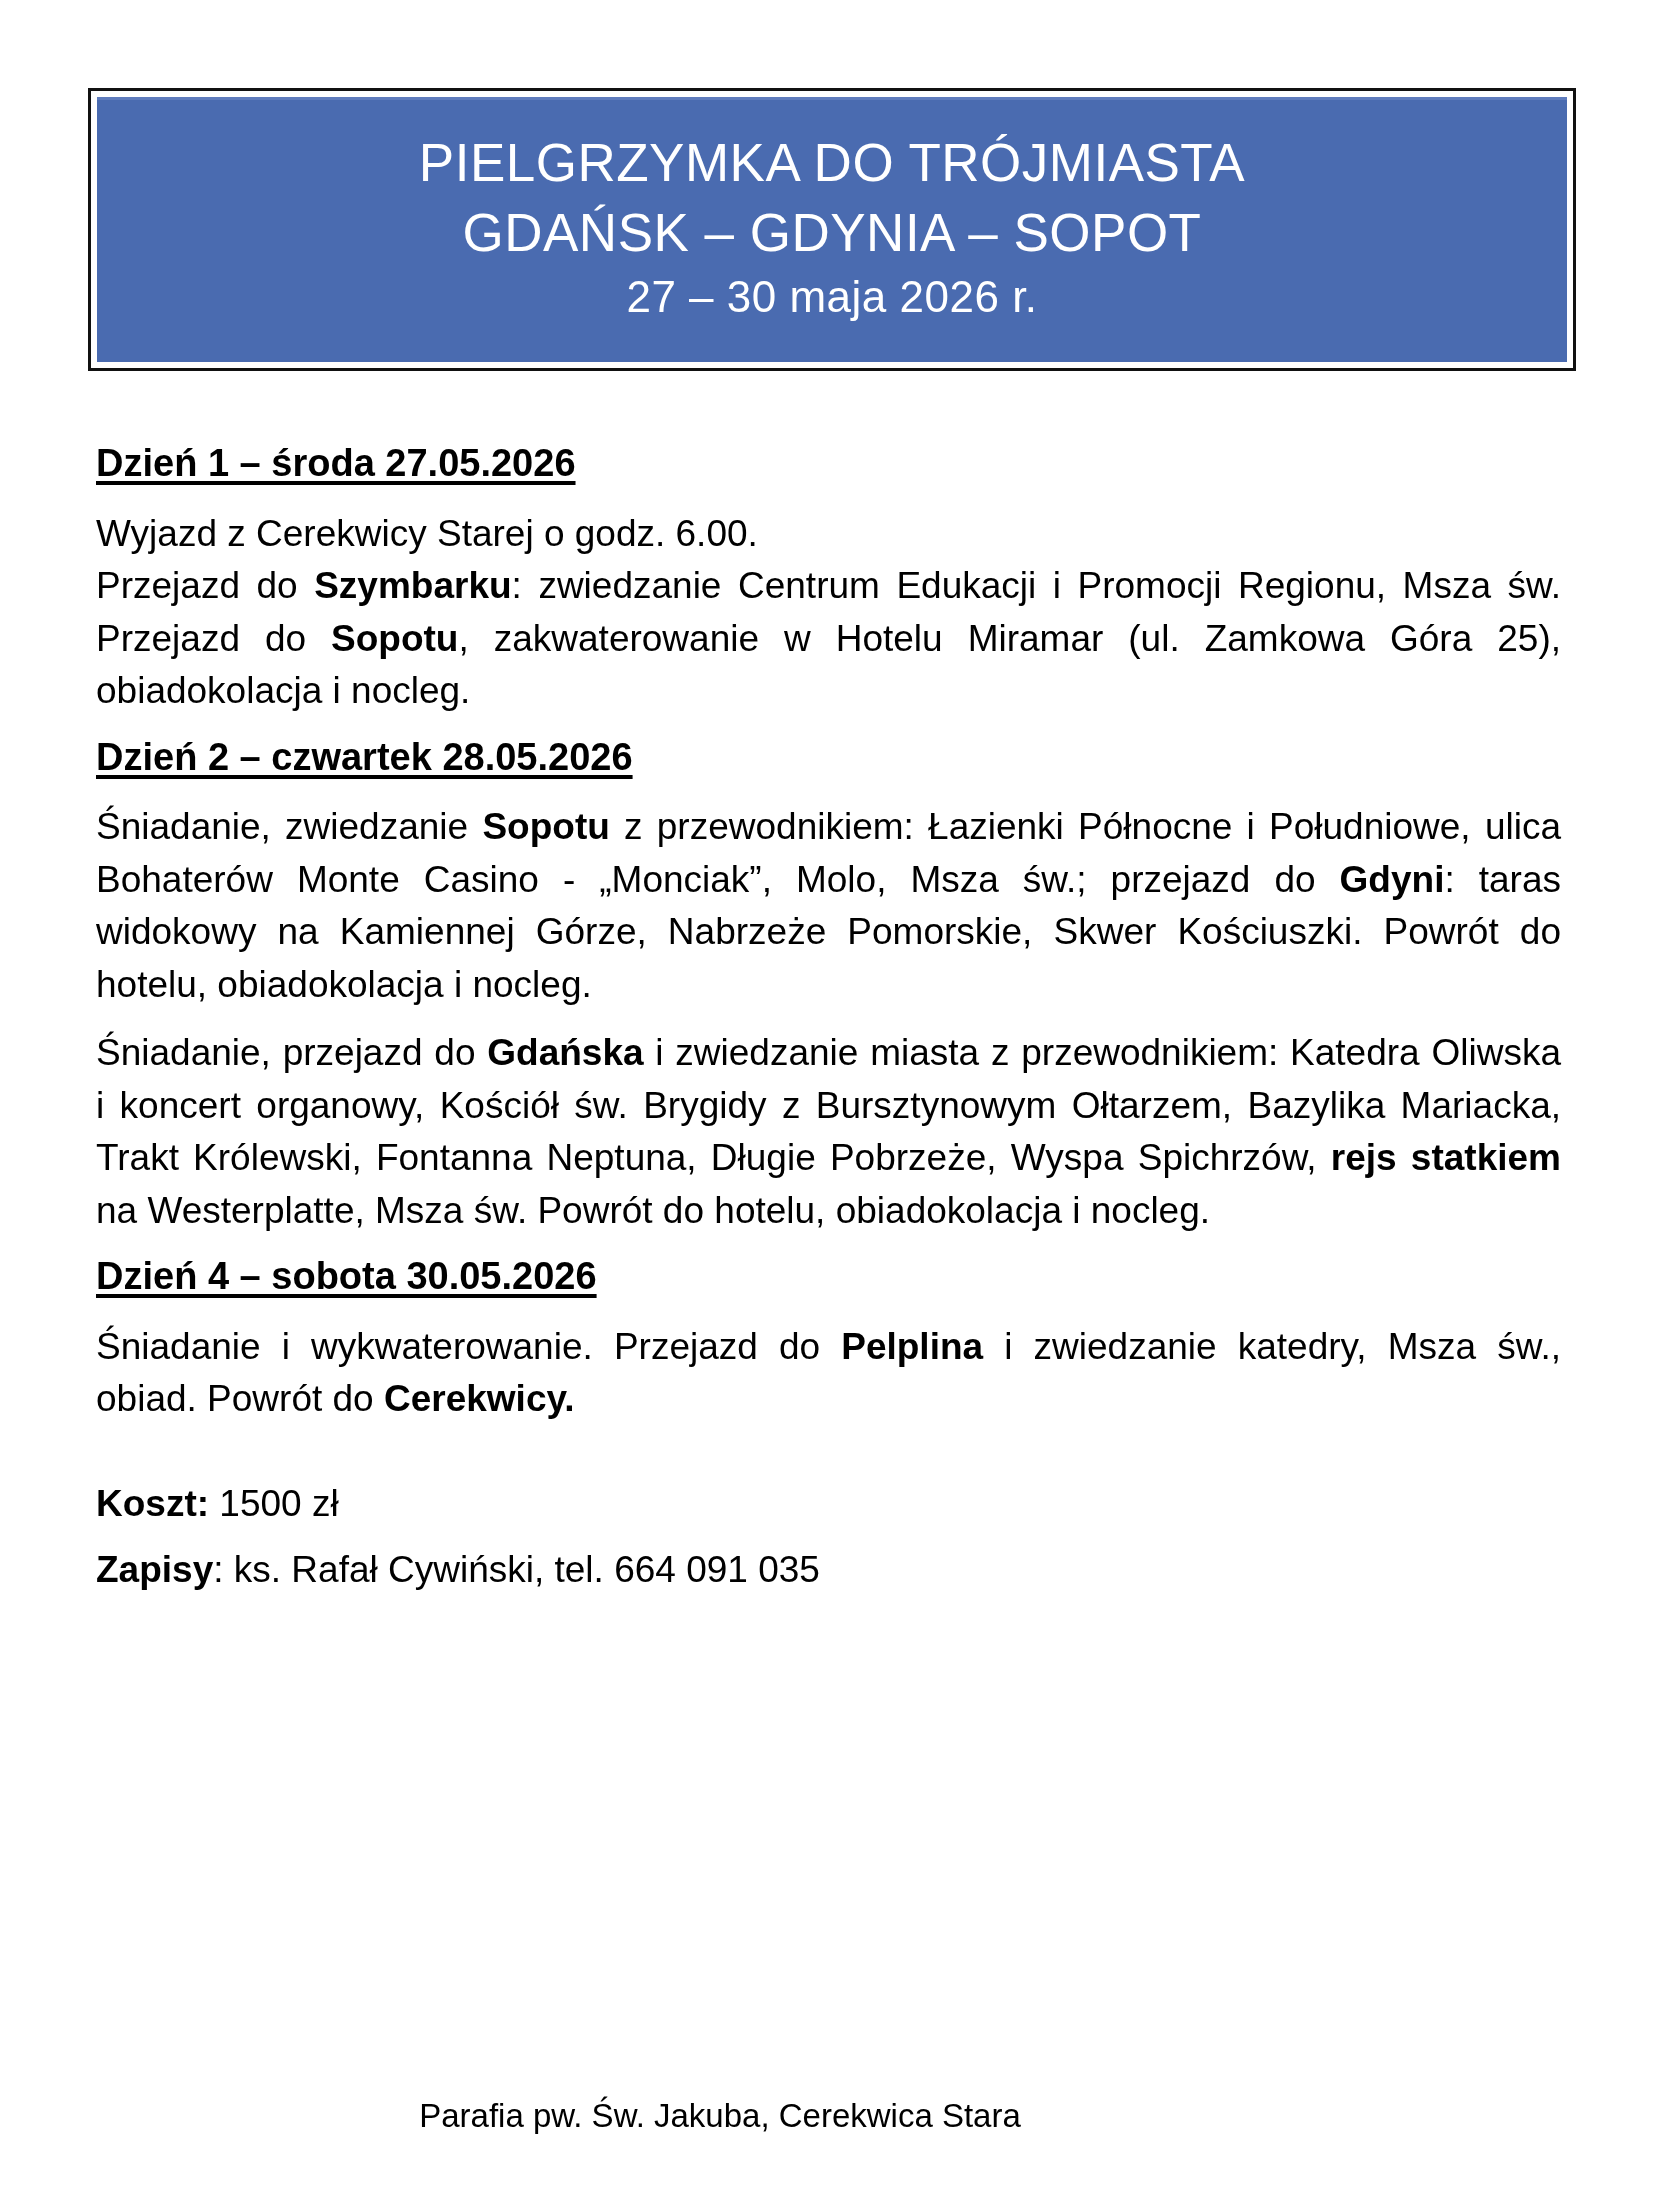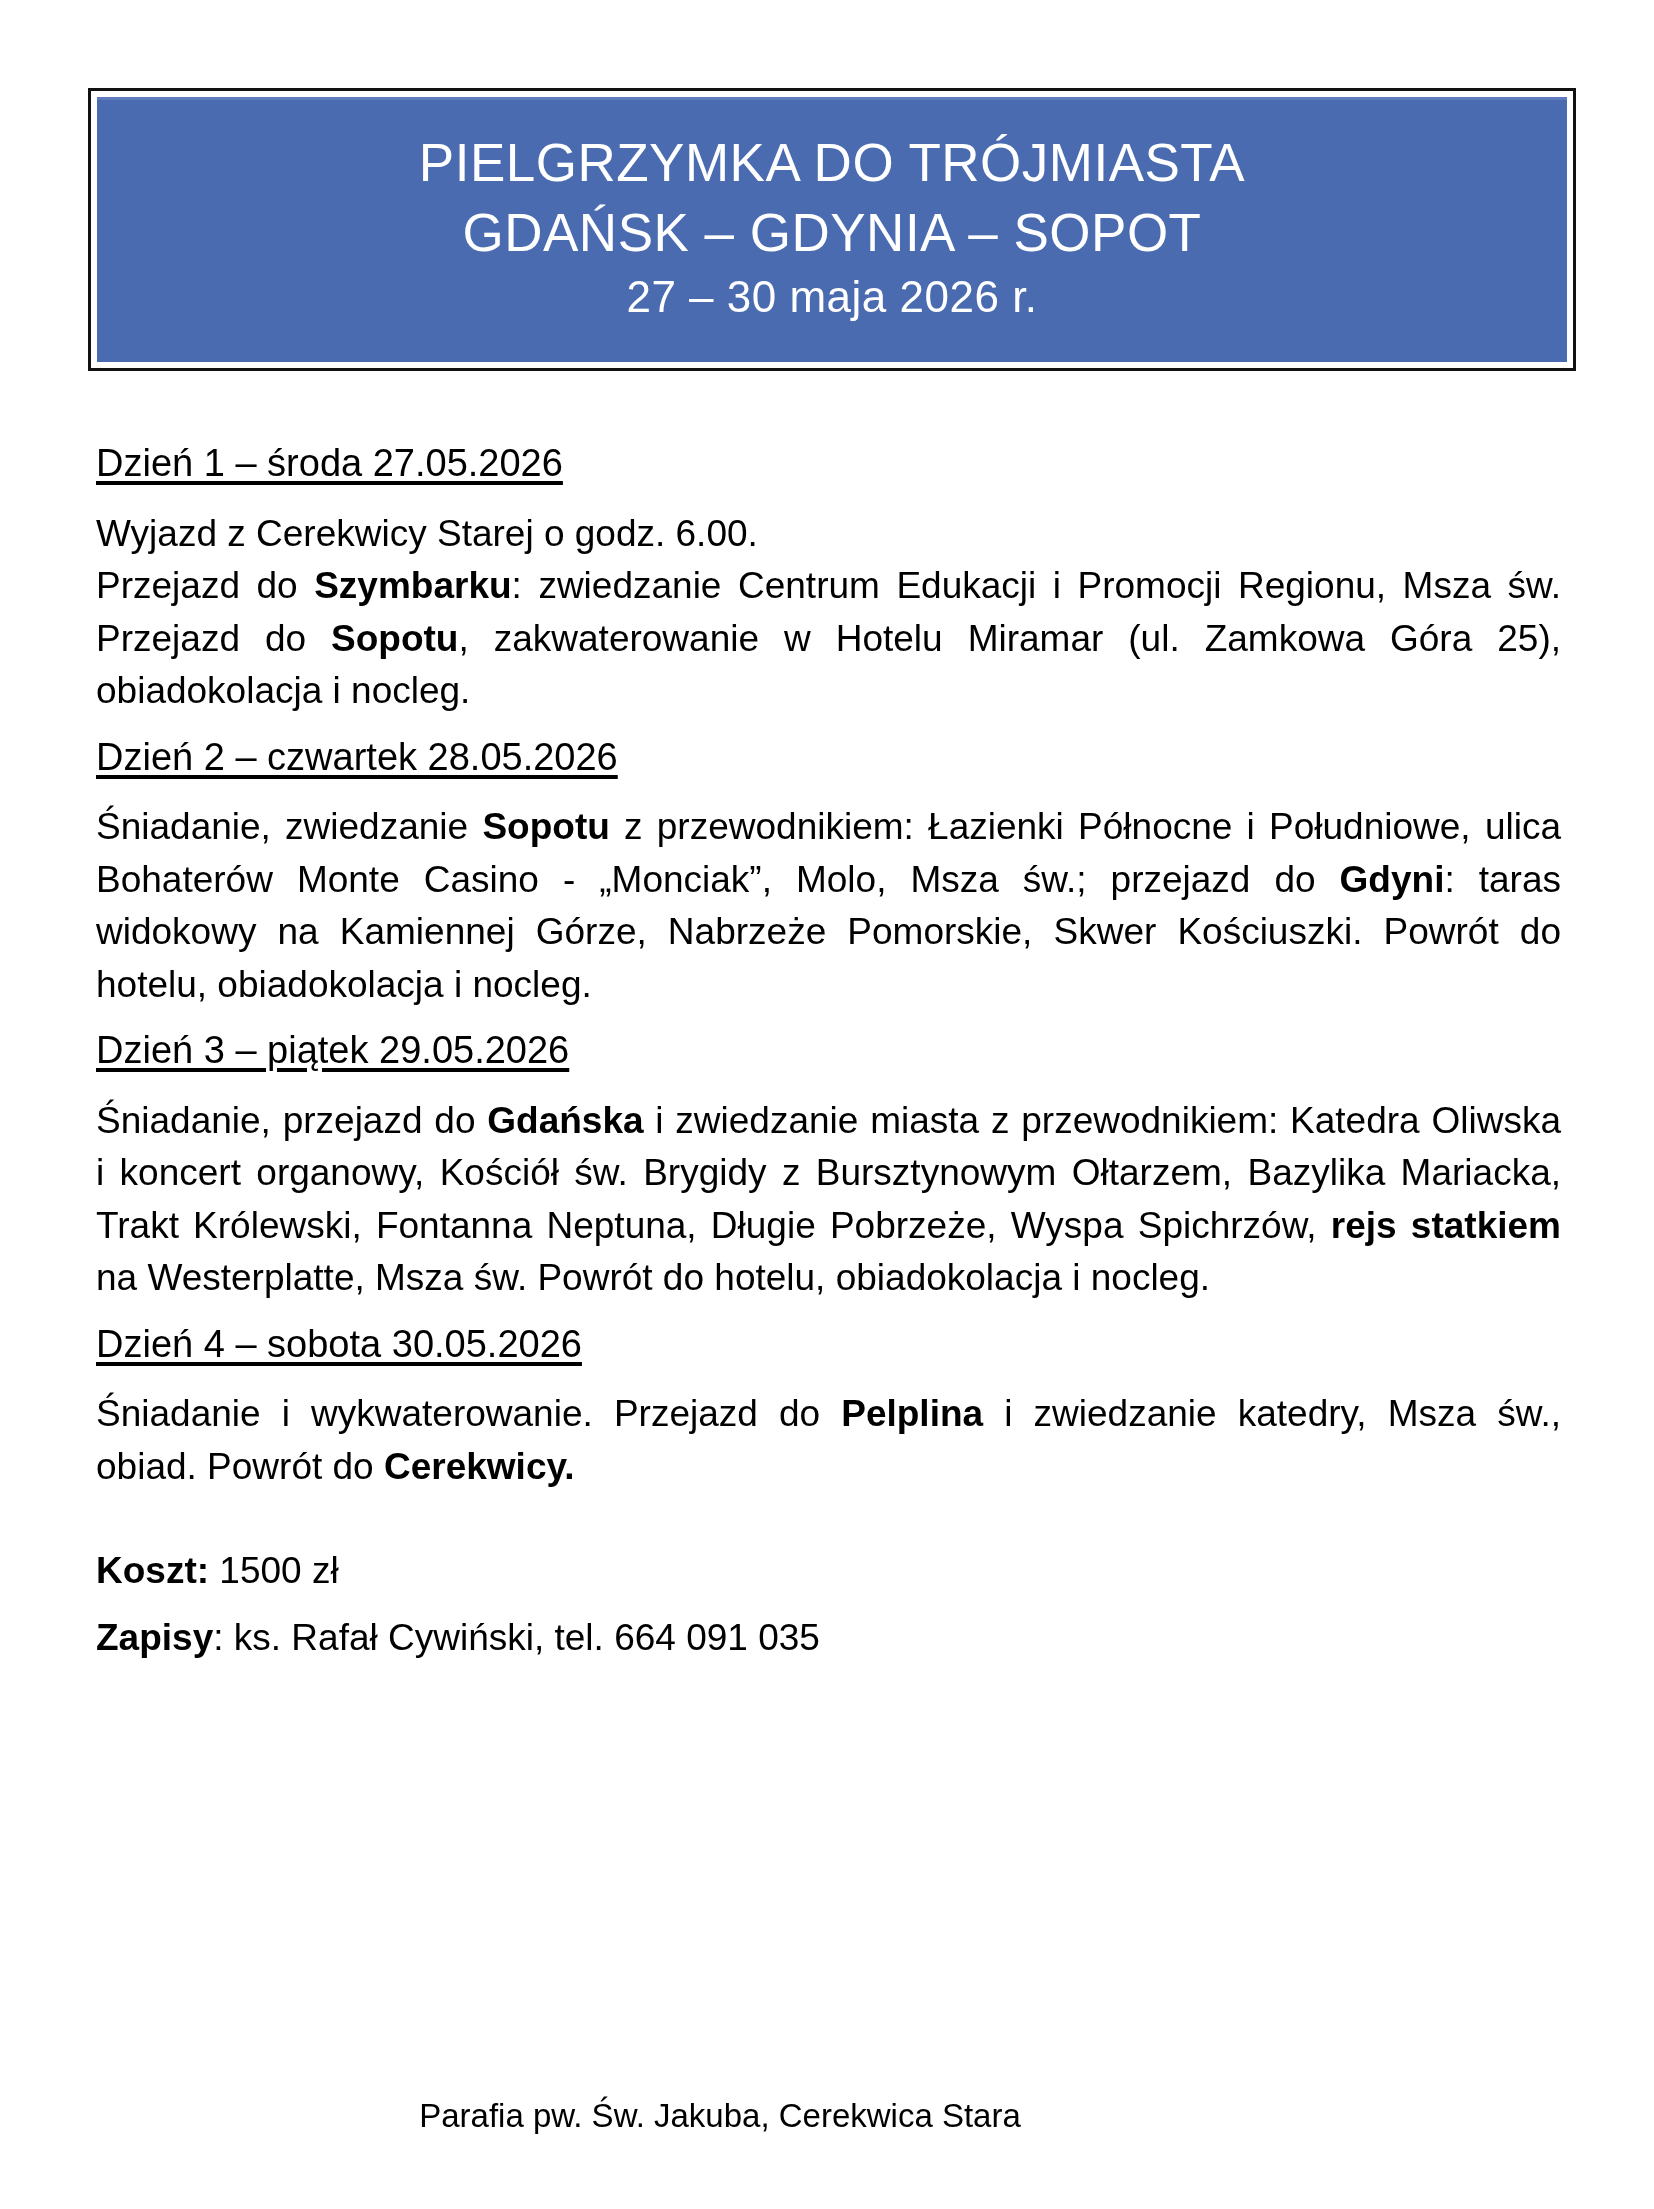--- a/index.html
+++ b/index.html
@@ -53,21 +53,21 @@
 
   
   .content {
     position: absolute;
     left: 96px;
     top: 440px;
     width: 1465px;
   }
   h2.day-heading {
     font-size: 38px;
-    font-weight: normal;
+    font-weight: bold;
     margin: 0 0 20px 0;
     padding: 0;
     text-decoration: underline;
     text-underline-offset: 5px;
     text-decoration-thickness: 4px;
     line-height: 1.25;
   }
   p.day-body {
     font-size: 37px;
     line-height: 1.42;
@@ -117,21 +117,20 @@
       <h2 class="day-heading">Dzień 1 – środa 27.05.2026</h2>
       <p class="day-body"><span>Wyjazd z Cerekwicy Starej o godz. 6.00.</span><br><span>Przejazd do </span><b>Szymbarku</b><span>: zwiedzanie Centrum Edukacji i Promocji Regionu, Msza św. Przejazd do </span><b>Sopotu</b><span>, zakwaterowanie w Hotelu Miramar (ul. Zamkowa Góra 25), obiadokolacja i nocleg.</span></p>
     </div>
 
     <div class="day-block">
       <h2 class="day-heading">Dzień 2 – czwartek 28.05.2026</h2>
       <p class="day-body"><span>Śniadanie, zwiedzanie </span><b>Sopotu</b><span> z przewodnikiem: Łazienki Północne i Południowe, ulica Bohaterów Monte Casino - „Monciak”, Molo, Msza św.; przejazd do </span><b>Gdyni</b><span>: taras widokowy na Kamiennej Górze, Nabrzeże Pomorskie, Skwer Kościuszki. Powrót do hotelu, obiadokolacja i nocleg.</span></p>
     </div>
 
     <div class="day-block">
-      <h2 class="day-heading">Dzień 3 – piątek 29.05.2026</h2>
       <p class="day-body"><span>Śniadanie, przejazd do </span><b>Gdańska</b><span> i zwiedzanie miasta z przewodnikiem: Katedra Oliwska i koncert organowy, Kościół św. Brygidy z Bursztynowym Ołtarzem, Bazylika Mariacka, Trakt Królewski, Fontanna Neptuna, Długie Pobrzeże, Wyspa Spichrzów, </span><b>rejs statkiem</b><span> na Westerplatte, Msza św. Powrót do hotelu, obiadokolacja i nocleg.</span></p>
     </div>
 
     <div class="day-block">
       <h2 class="day-heading">Dzień 4 – sobota 30.05.2026</h2>
       <p class="day-body"><span>Śniadanie i wykwaterowanie. Przejazd do </span><b>Pelplina</b><span> i zwiedzanie katedry, Msza św., obiad. Powrót do </span><b>Cerekwicy.</b></p>
     </div>
 
     <div class="info-block">
       <div class="info-line">

